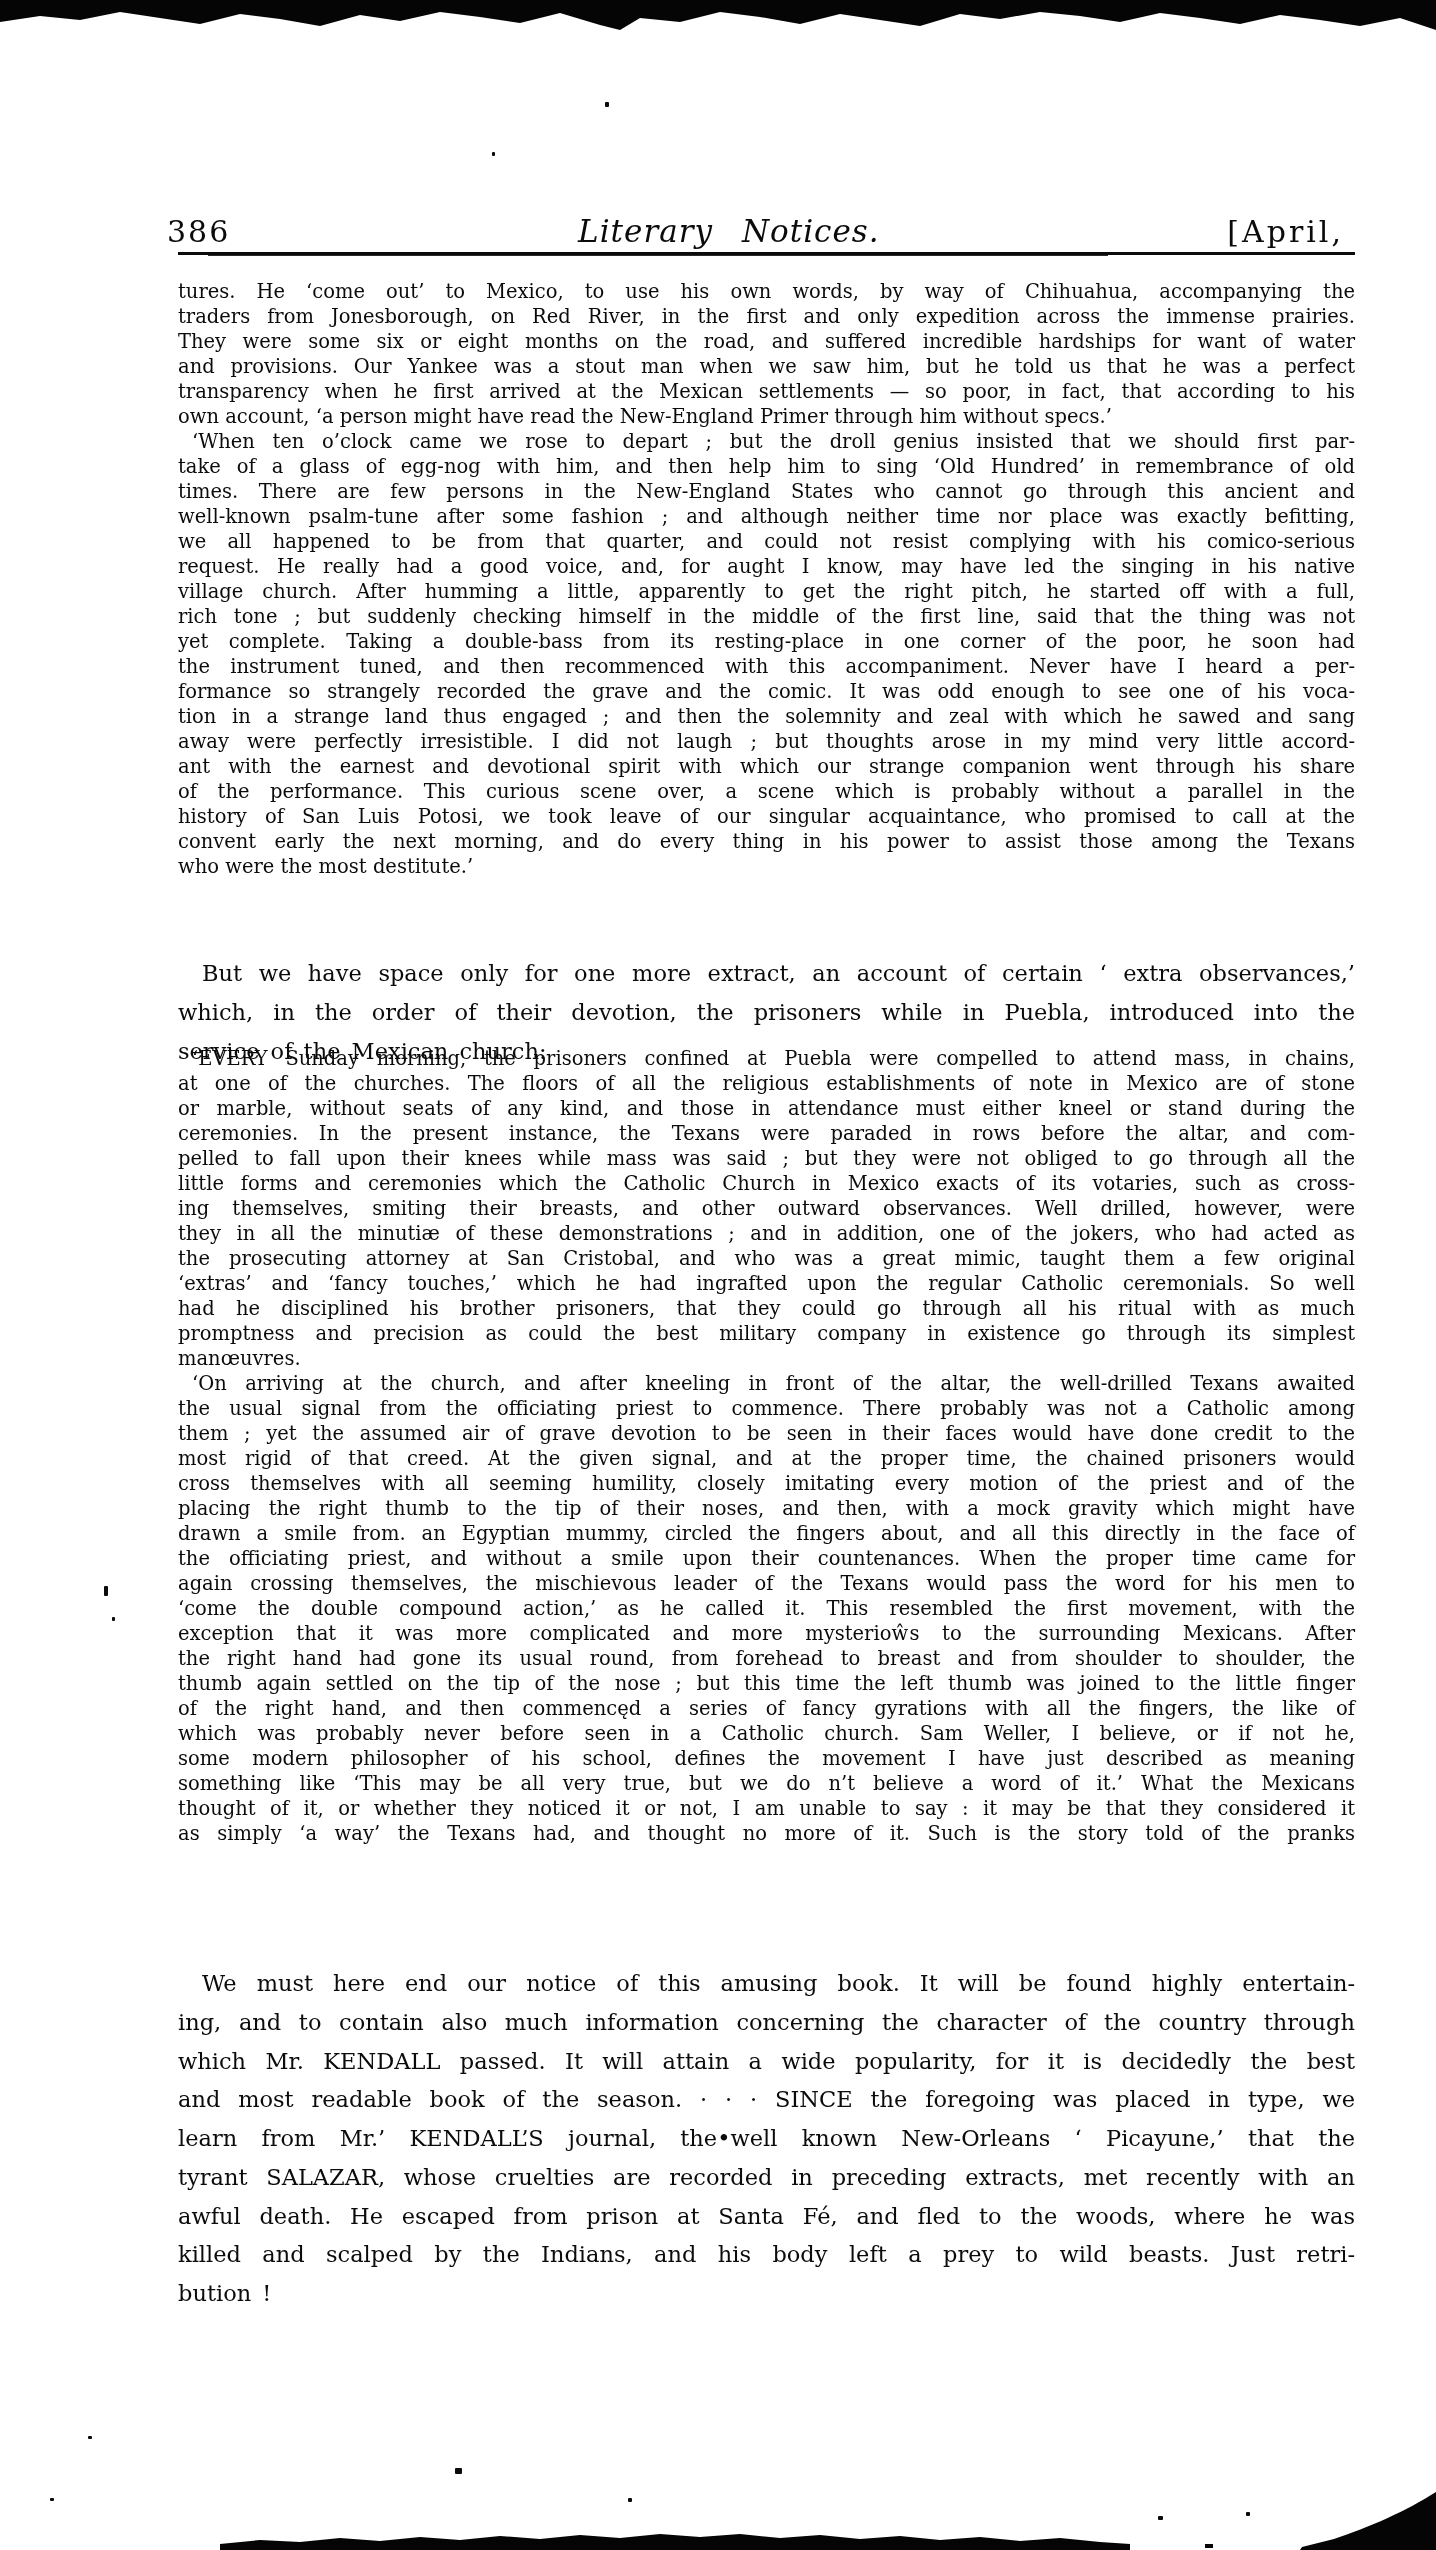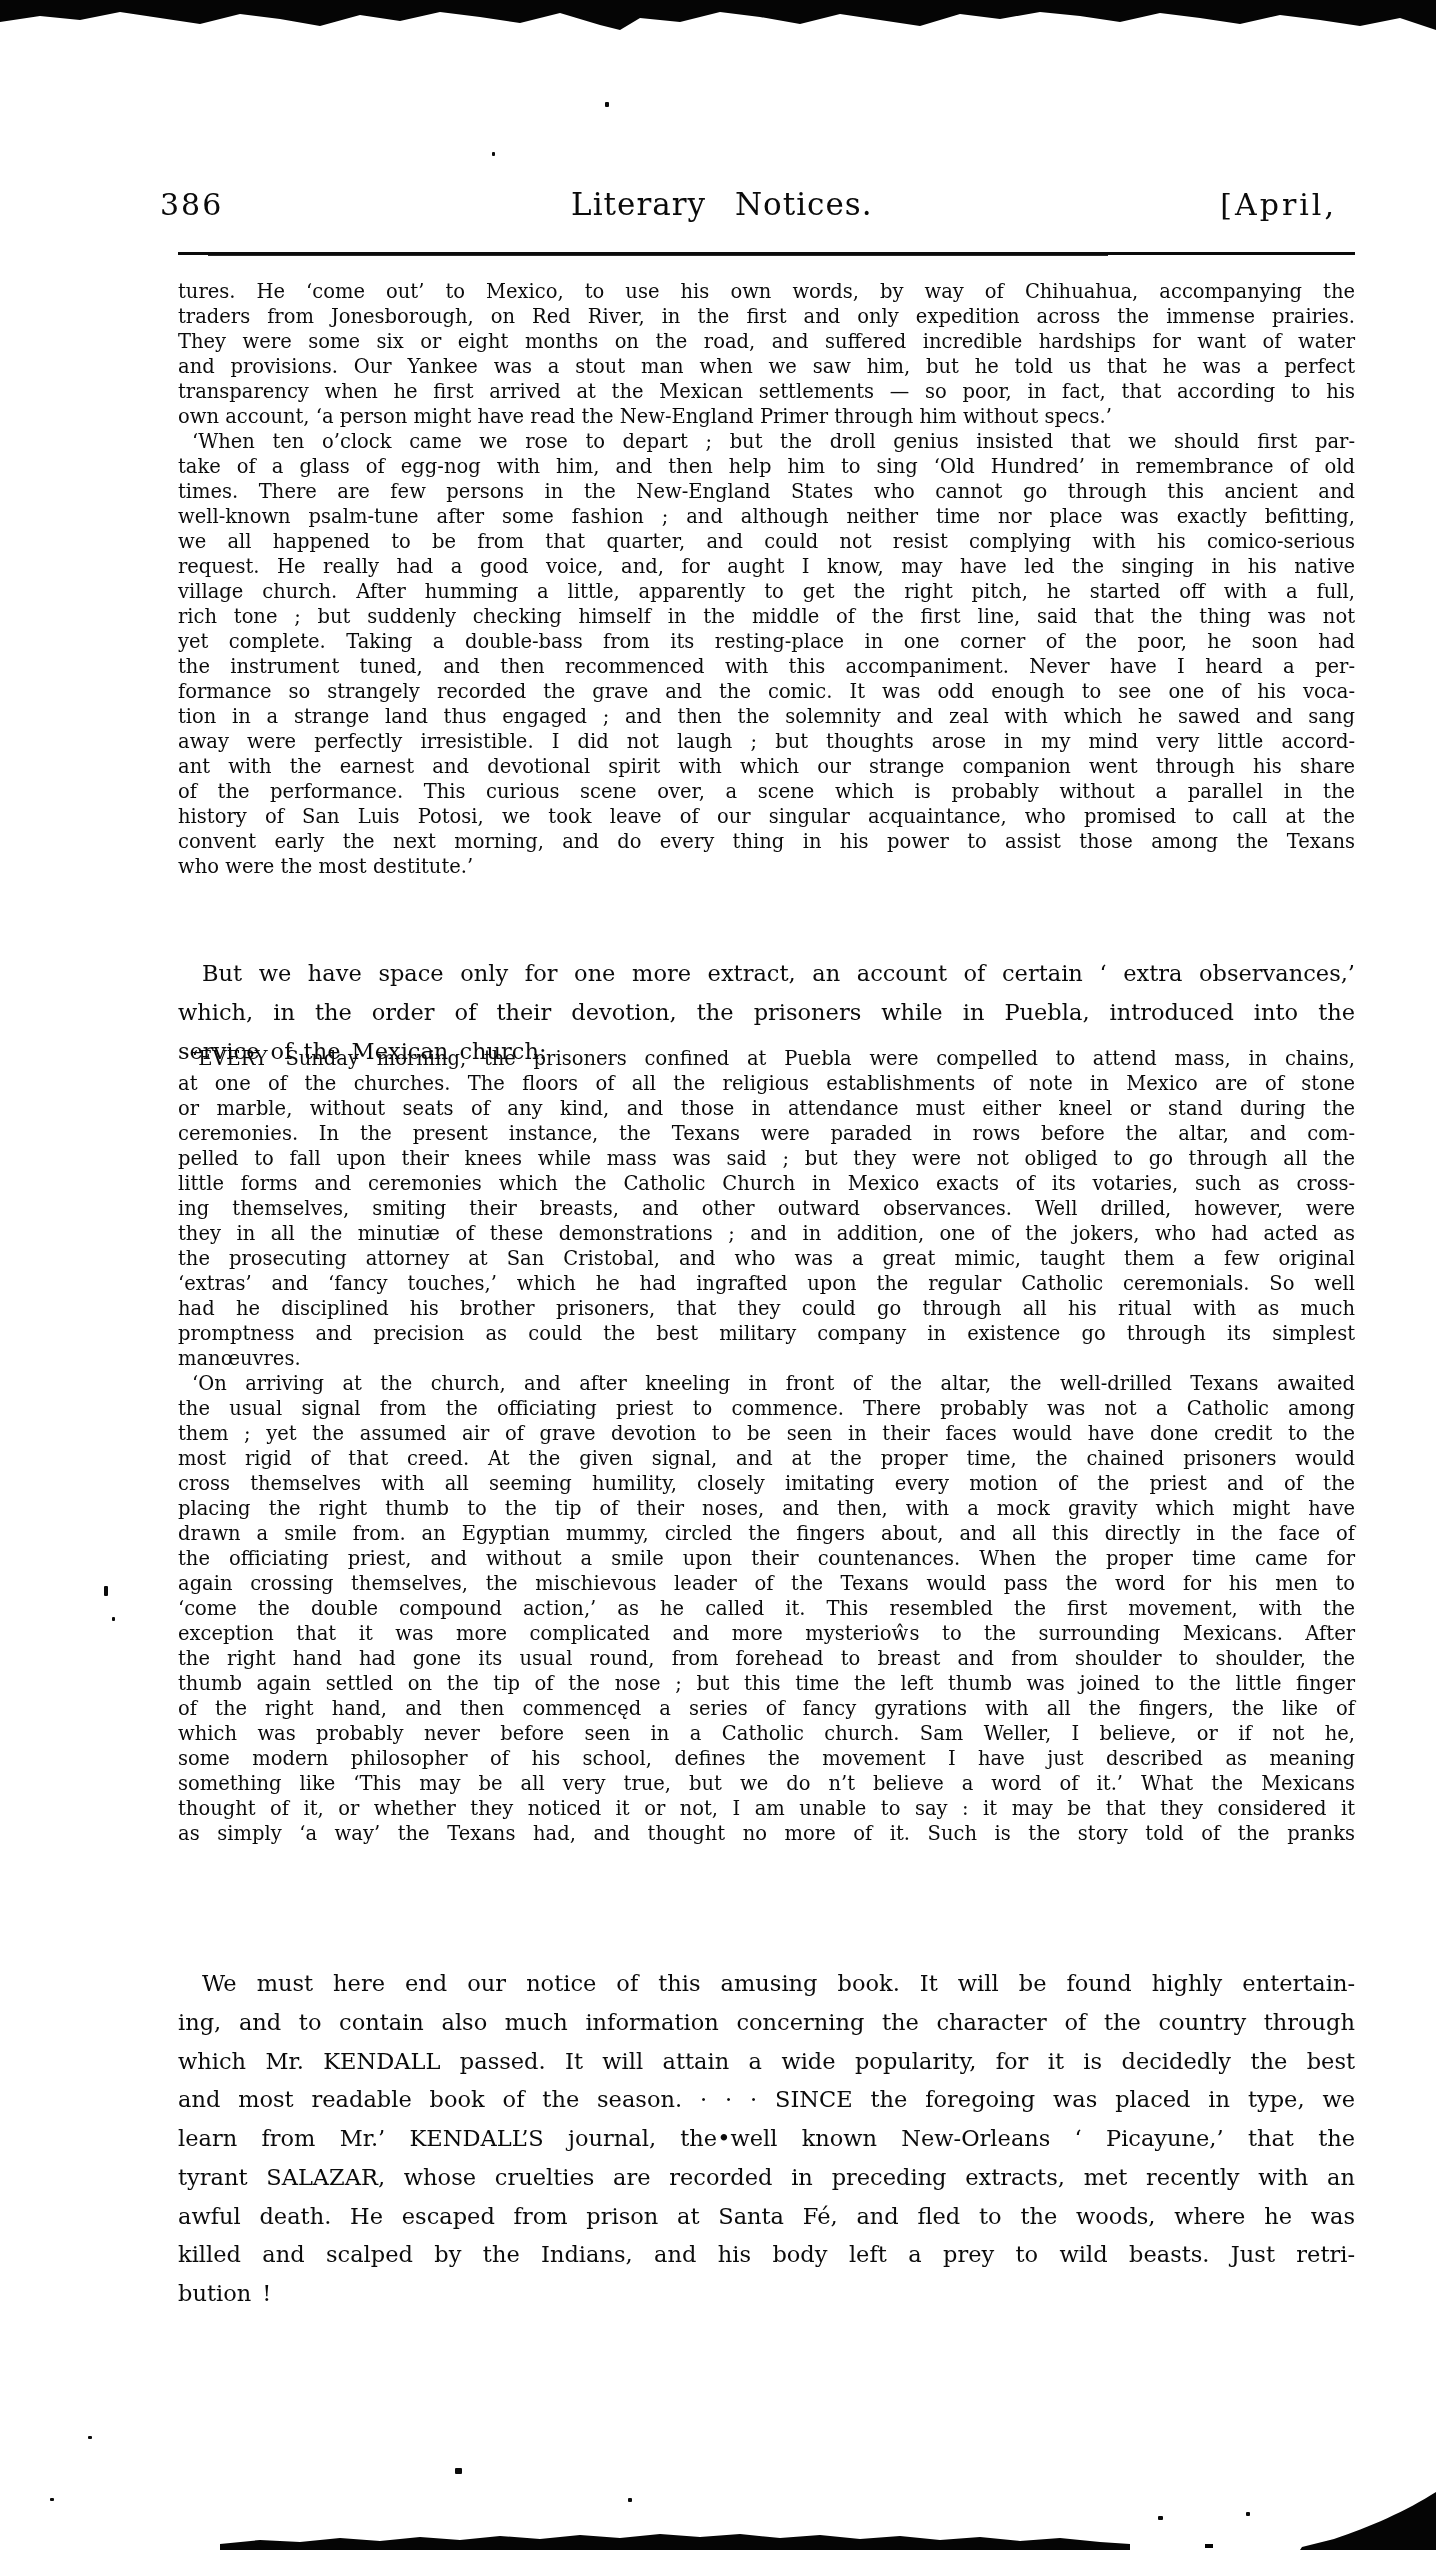--- a/index.html
+++ b/index.html
@@ -6,25 +6,25 @@
   .page{
     position:relative;width:1436px;height:2550px;background:#ffffff;
     overflow:hidden;color:#0b0b0b;
     font-family:"DejaVu Serif","Liberation Serif",serif;
   }
   
   .torn-top{position:absolute;top:0;left:0;width:1436px;height:36px;}
   .torn-bottom{position:absolute;top:2468px;left:0;width:1436px;height:82px;}
   
   .header{
-    position:absolute;left:160px;top:186px;width:1177px;
+    position:absolute;left:167px;top:186px;width:1177px;
     display:flex;justify-content:space-between;align-items:baseline;
   }
   .page-number{font-size:30px;letter-spacing:2px;}
-  .running-title{font-size:31px;word-spacing:18px;letter-spacing:1px;}
+  .running-title{font-style:italic;font-size:31px;word-spacing:18px;letter-spacing:1px;margin-top:27px;}
   .issue-label{font-size:30px;letter-spacing:3px;}
   .rule{position:absolute;left:178px;top:252px;width:1177px;height:3px;background:#0b0b0b;}
   .rule:after{content:"";position:absolute;left:30px;top:3px;width:900px;height:1px;background:#2a2a2a;}
   
   .block{position:absolute;left:178px;width:1177px;}
   .block.small{font-size:19.5px;line-height:25px;}
   .block.body{font-size:22.5px;line-height:38.75px;word-spacing:4px;}
   .line{text-align:justify;text-align-last:justify;white-space:normal;}
   .line.last{text-align-last:left;}
   .small .line.indent{padding-left:14px;}

